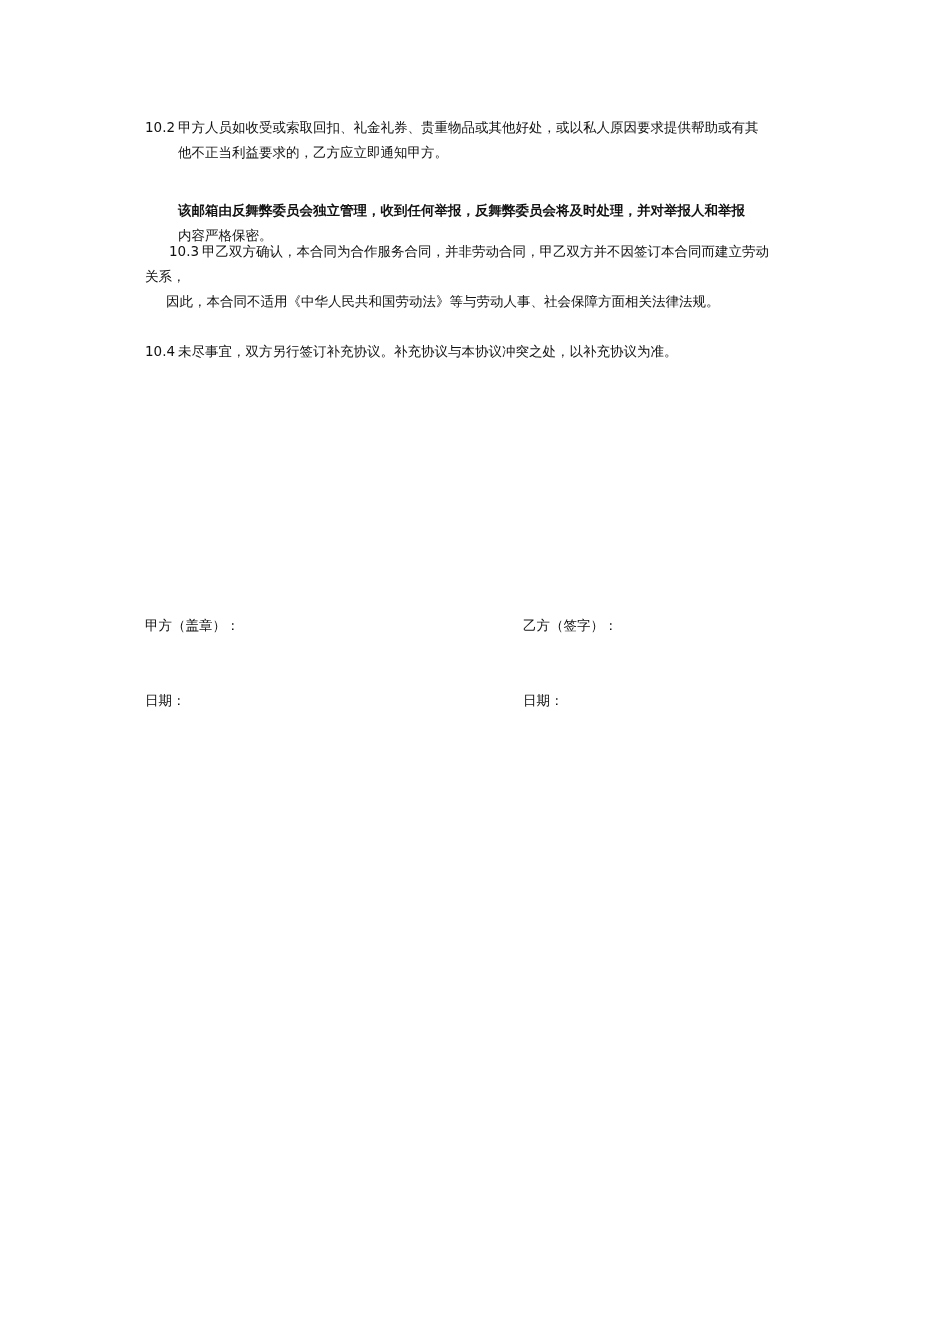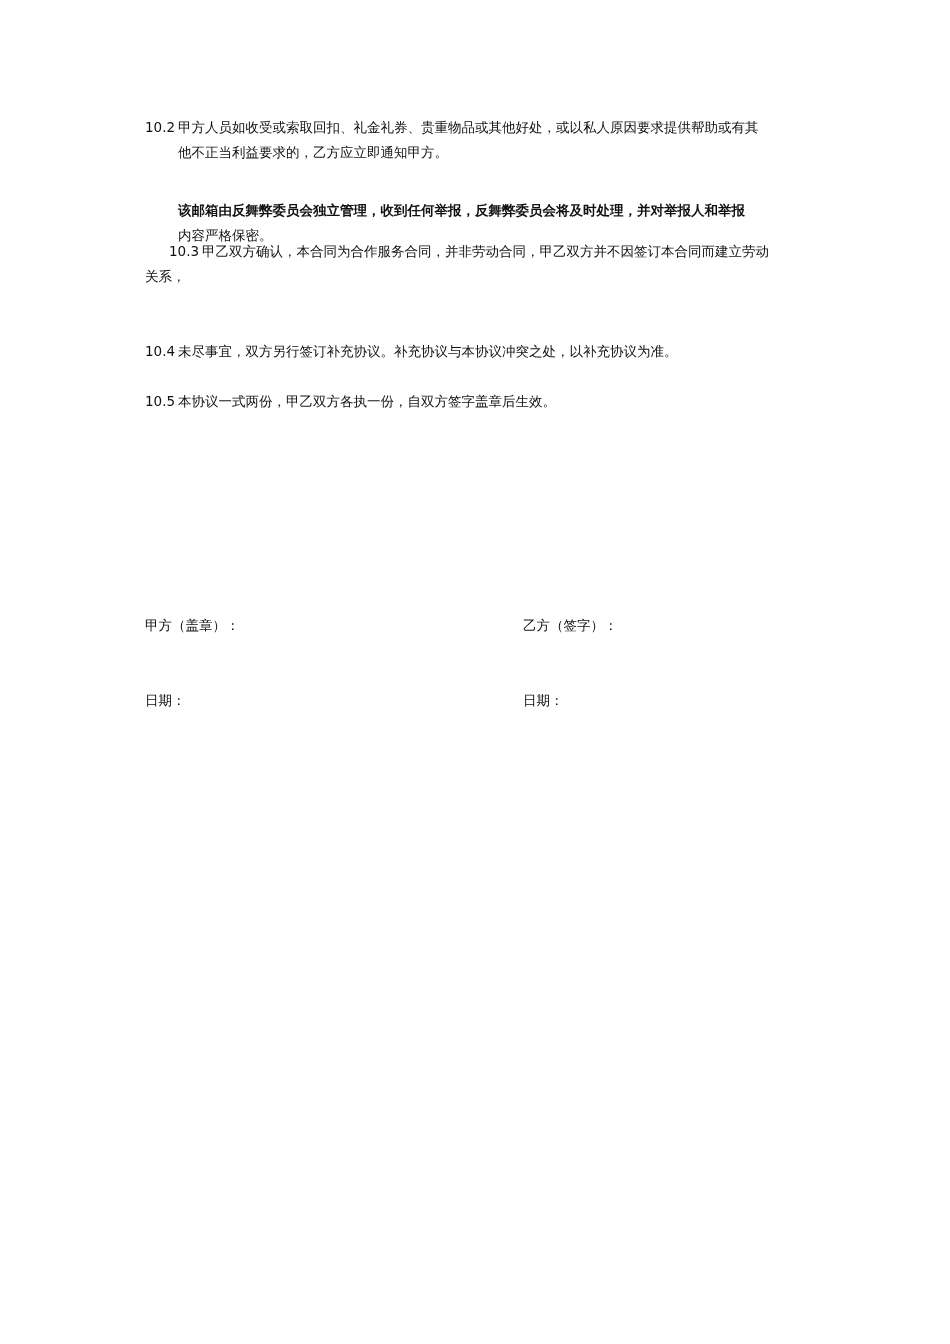--- a/index.html
+++ b/index.html
@@ -42,28 +42,26 @@
   </div>
   <div class="line" style="left:178px; top:143px;">他不正当利益要求的，乙方应立即通知甲方。</div>
 
   <div class="line" style="left:178px; top:201px;font-weight:bold;">该邮箱由反舞弊委员会独立管理，收到任何举报，反舞弊委员会将及时处理，并对举报人和举报</div>
   <div class="line" style="left:178px; top:226px;">内容严格保密。</div>
 
   <div class="line" style="left:145px; top:242px;margin-left:24px;">
     <span class="num">10.3</span><span>甲乙双方确认，本合同为合作服务合同，并非劳动合同，甲乙双方并不因签订本合同而建立劳动</span>
   </div>
   <div class="line" style="left:145px; top:267px;">关系，</div>
+  <div class="line" style="left:166px; top:292px;">因此，本合同不适用《中华人民共和国劳动法》等与劳动人事、社会保障方面相关法律法规。</div>
 
   <div class="line" style="left:145px; top:342px;">
     <span class="num">10.4</span><span>未尽事宜，双方另行签订补充协议。补充协议与本协议冲突之处，以补充协议为准。</span>
   </div>
 
-  <div class="line" style="left:145px; top:392px;">
-    <span class="num">10.5</span><span>本协议一式两份，甲乙双方各执一份，自双方签字盖章后生效。</span>
-  </div>
 
   <div class="line" style="left:145px; top:616px;">甲方（盖章）：</div>
   <div class="line" style="left:523px; top:616px;">乙方（签字）：</div>
 
   <div class="line" style="left:145px; top:691px;">日期：</div>
   <div class="line" style="left:523px; top:691px;">日期：</div>
 
 </div>
 
 </body></html>

